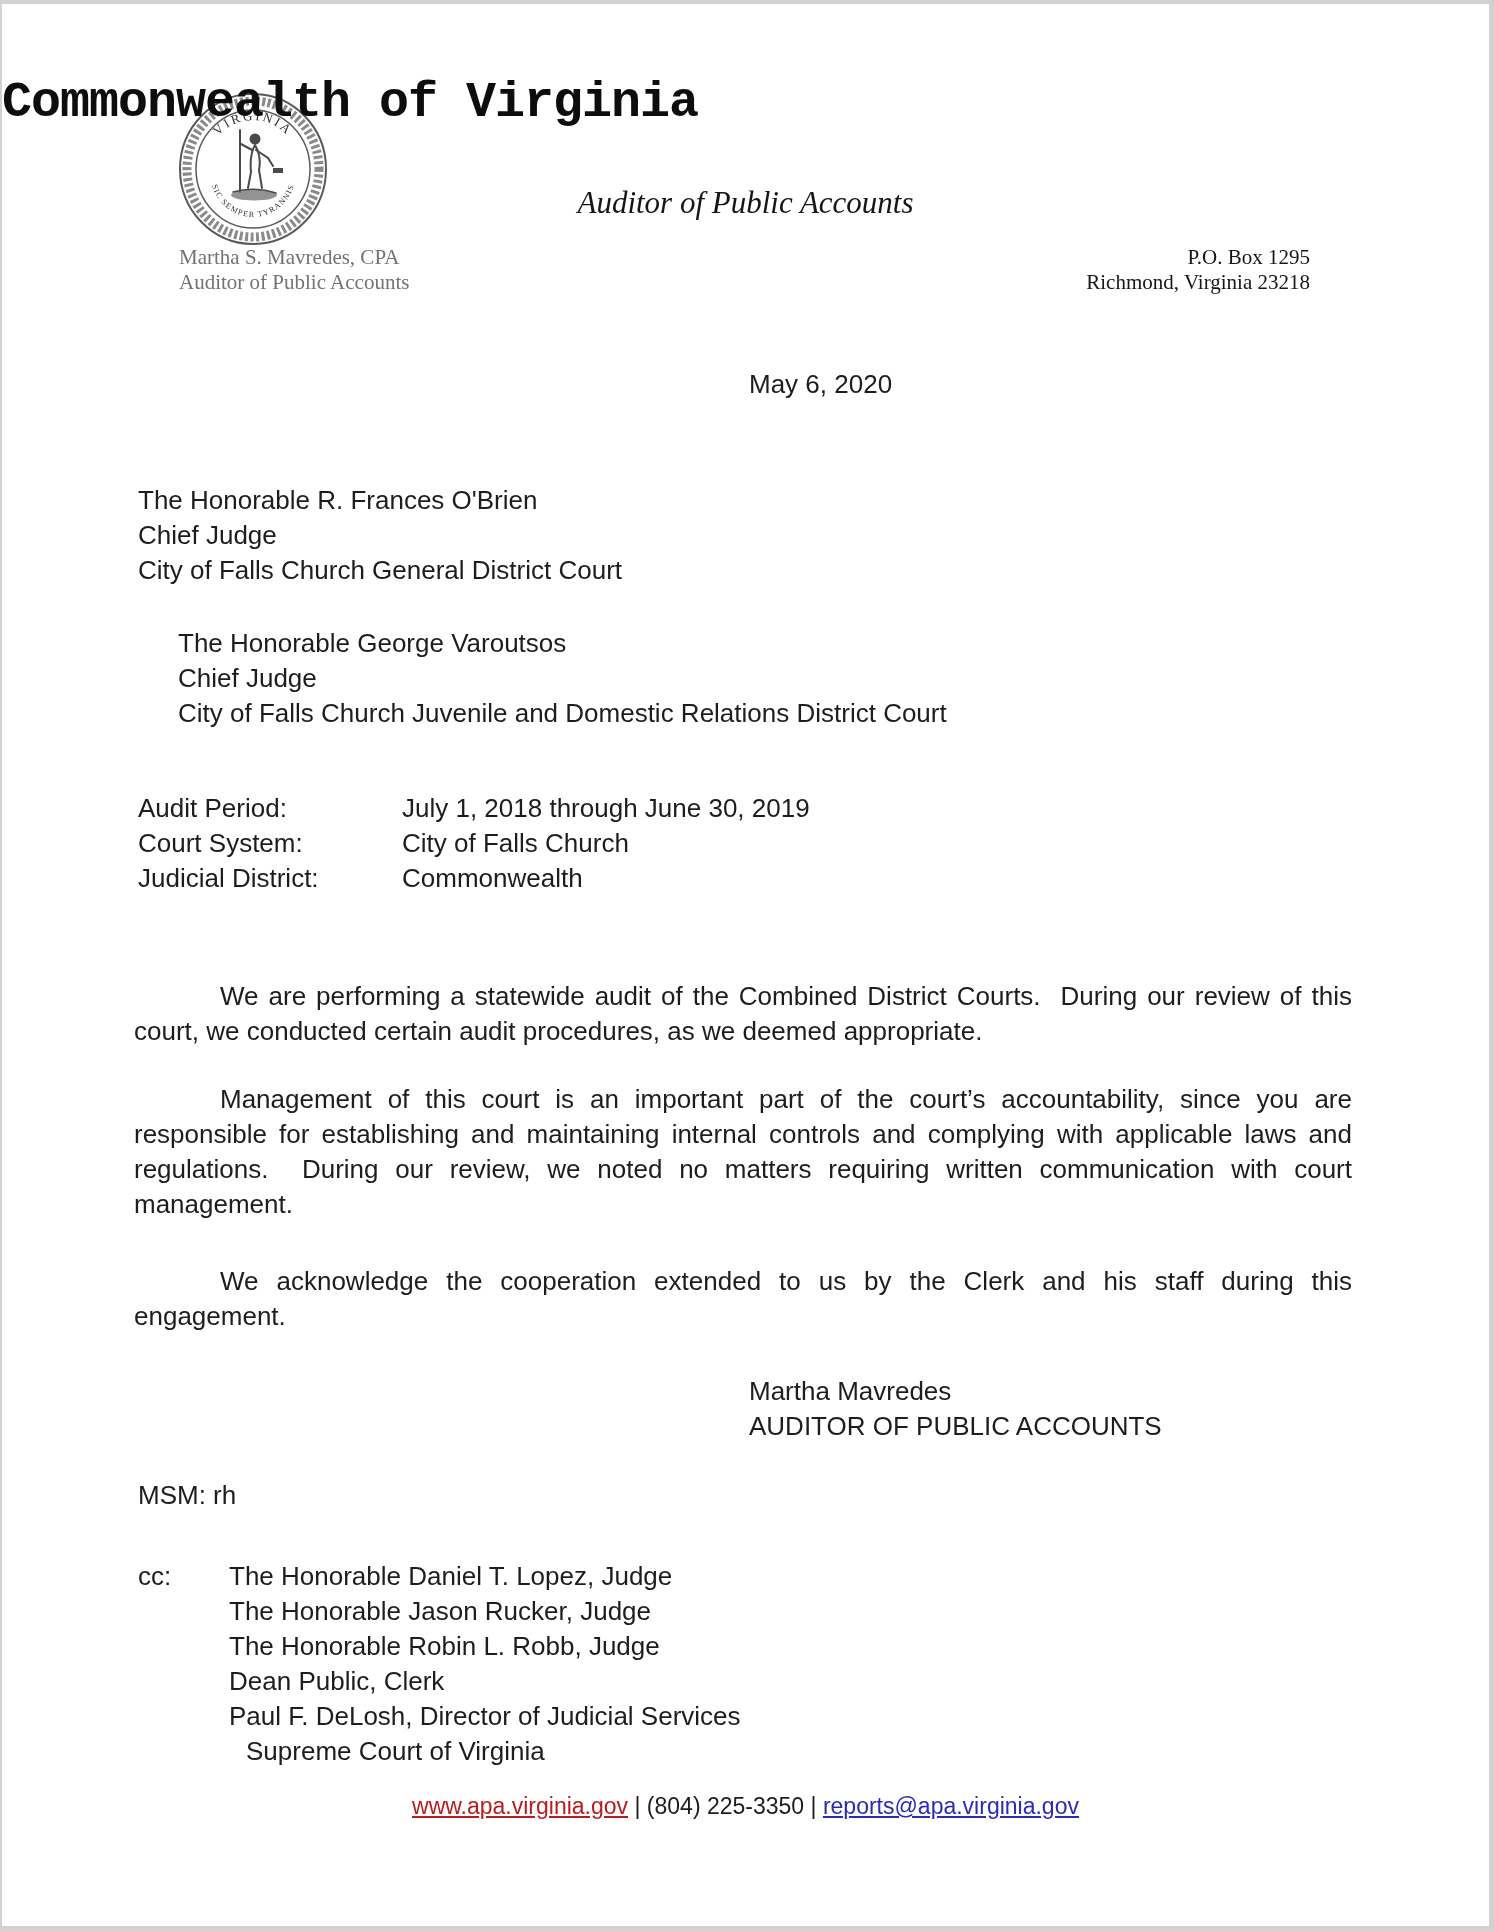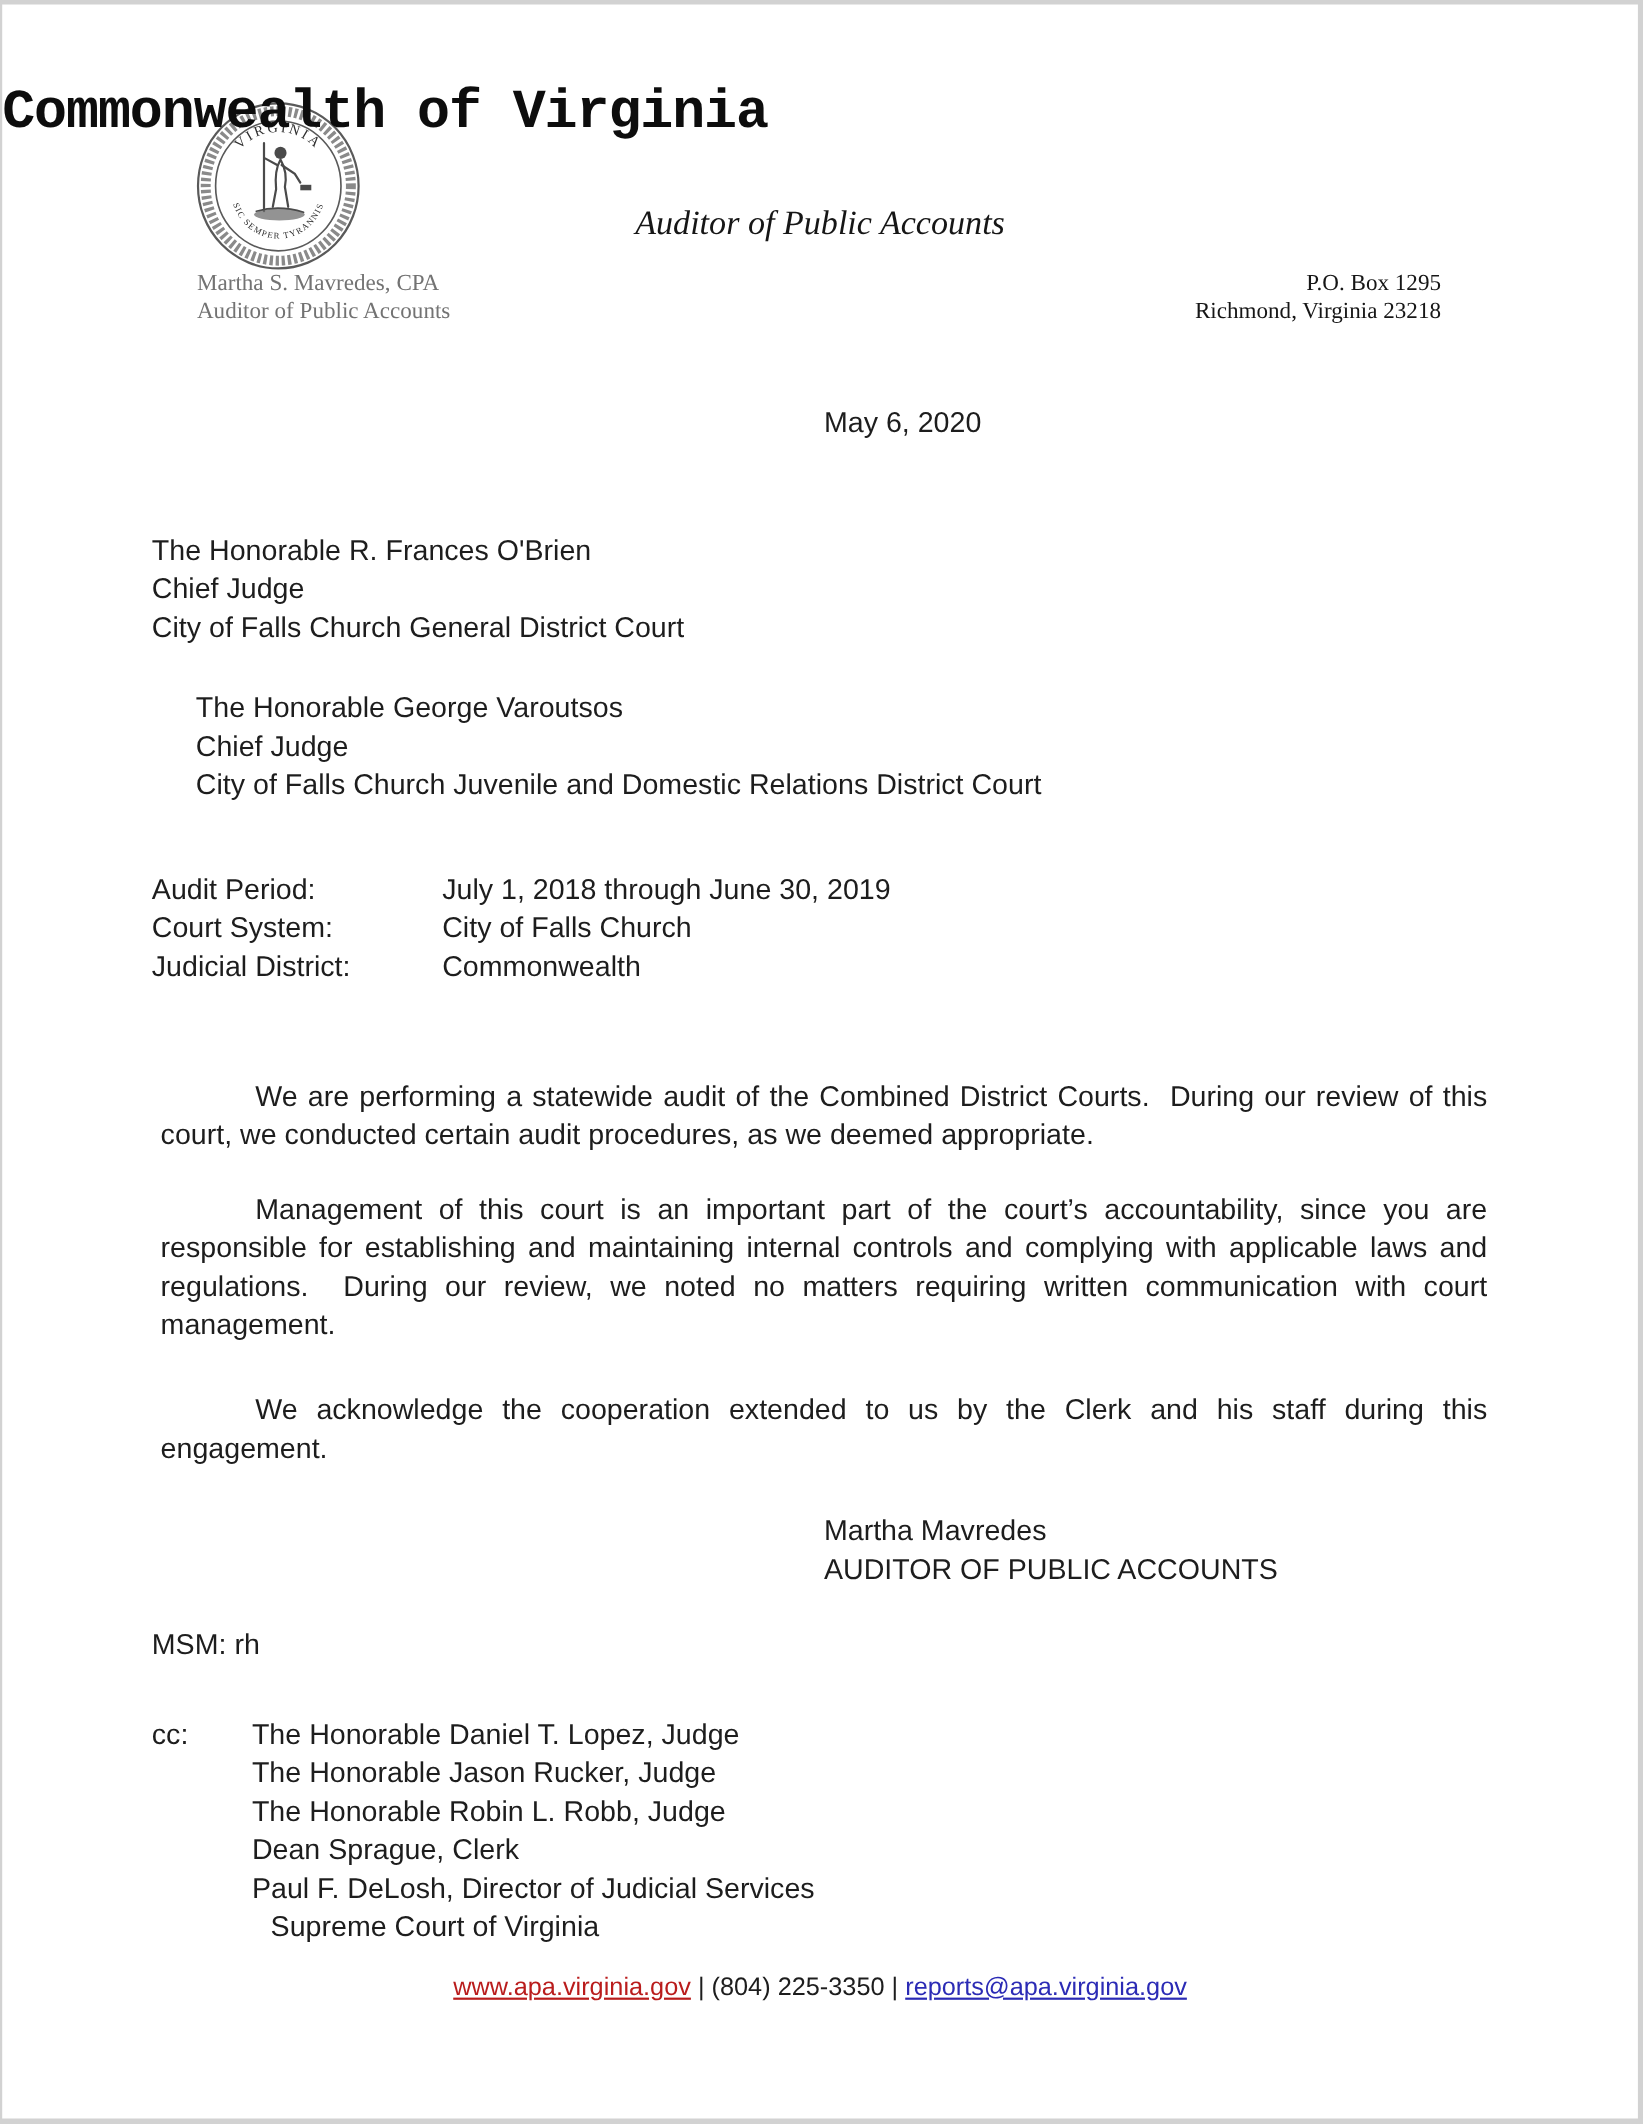--- a/index.html
+++ b/index.html
@@ -38,21 +38,21 @@
     color:#161616;
   }
   .official { left:177px; top:241px; font-family:"Liberation Serif", serif; font-size:21px; line-height:25px; color:#737373; }
   .po-address { right:179px; top:241px; text-align:right; font-family:"Liberation Serif", serif; font-size:21px; line-height:25px; color:#161616; }
   
   .date { left:747px; top:363px; }
   .recipient-1 { left:136px; top:479px; }
   .recipient-2 { left:136px; top:622px;margin-left:40px; }
   .details { left:136px; top:787px; }
   .details-row { display:grid; grid-template-columns:264px auto; }
-  .para { left:144px; right:137px; text-align:justify; text-indent:86px; white-space:pre-wrap; }
+  .para { left:132px; right:137px; text-align:justify; text-indent:86px; white-space:pre-wrap; }
   .para-1 { top:975px; }
   .para-2 { top:1078px; }
   .para-3 { top:1260px; }
   .signature { left:747px; top:1370px; }
   .reference { left:136px; top:1474px; }
   .cc { left:136px; top:1555px; display:grid; grid-template-columns:91px auto; align-items:start; }
   .cc-extra-indent { padding-left:17px; }
   .footer { left:0; right:0; top:1785px; text-align:center; font-size:23px; }
   .footer a { text-decoration:underline; cursor:pointer; }
   .footer .sep, .footer .phone { color:#1d1d1d; }
@@ -141,21 +141,21 @@
   </div>
 
   <div class="abs reference">MSM: rh</div>
 
   <div class="abs cc">
     <span>cc:</span>
     <div>
       <span class="line">The Honorable Daniel T. Lopez, Judge</span>
       <span class="line">The Honorable Jason Rucker, Judge</span>
       <span class="line">The Honorable Robin L. Robb, Judge</span>
-      <span class="line">Dean Sprague, Clerk</span>
+      <span class="line">Dean Public, Clerk</span>
       <span class="line">Paul F. DeLosh, Director of Judicial Services</span>
       <span class="line cc-extra-indent">Supreme Court of Virginia</span>
     </div>
   </div>
 
   <div class="abs footer">
     <a class="footer-link" style="color: #b91c1c;">www.apa.virginia.gov</a>
     <span class="sep">|</span>
     <span class="phone">(804) 225-3350</span>
     <span class="sep">|</span>

